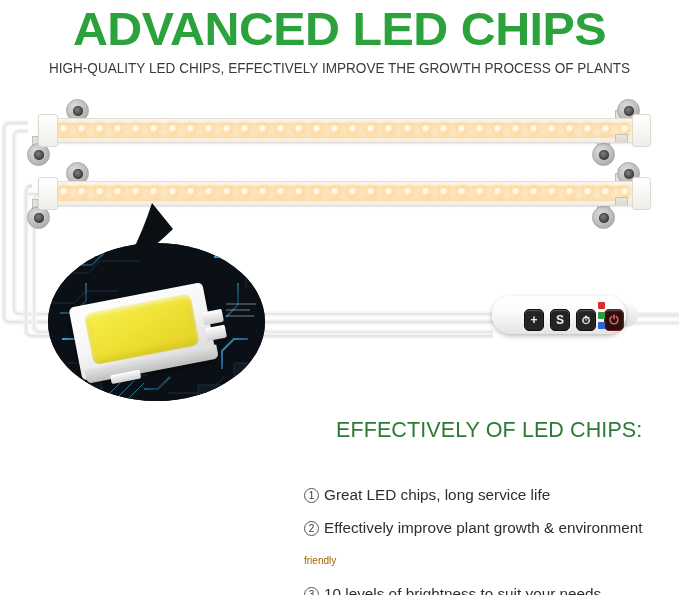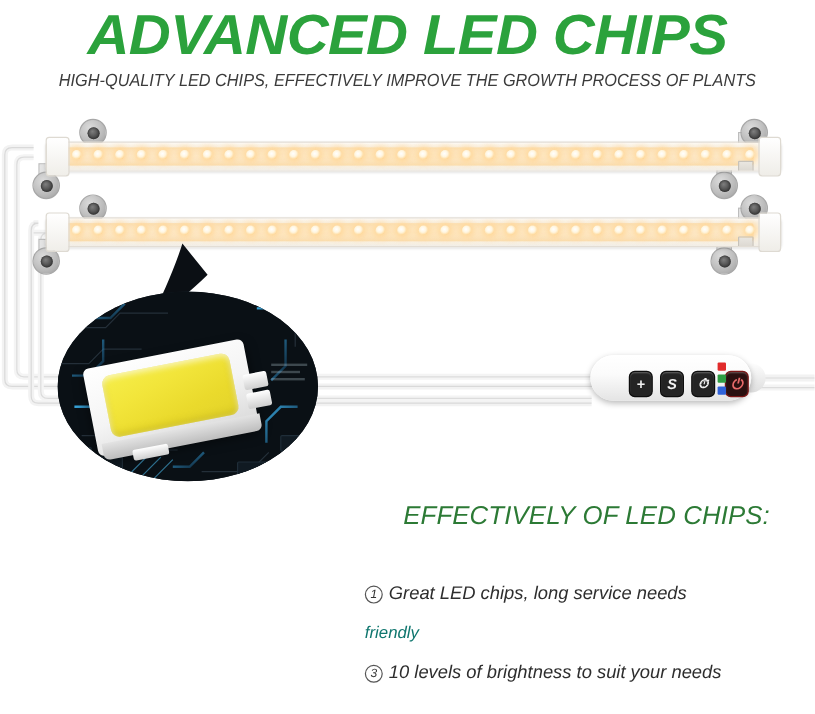--- a/index.html
+++ b/index.html
@@ -2,21 +2,21 @@
 <html><head>
 <meta charset="utf-8">
 <style>
   * { box-sizing: border-box; margin: 0; padding: 0; }
   html, body {
     width: 679px; height: 595px;
     background: #ffffff;
     font-family: "Liberation Sans", sans-serif;
     overflow: hidden;
   }
-  #stage { position: relative; width: 679px; height: 442px; background: #fff; font-style: italic; }
+  #stage { position: relative; width: 679px; height: 442px; background: #fff; }
 
   
   .headline {
     position: absolute; left: 0; top: 2px; width: 679px;
     text-align: center;
     font-size: 47px; line-height: 54px;
     font-weight: 700;
     letter-spacing: -0.5px;
     color: #2ba23c;
     transform: scaleX(1.03);
@@ -169,21 +169,21 @@
   .adv-item {
     font-size: 15.3px; line-height: 33px; color: #2e2e2e;
     white-space: nowrap;
   }
   .num {
     display: inline-block; width: 15px; height: 15px; line-height: 13px;
     border: 1px solid #555; border-radius: 50%;
     font-size: 10px; text-align: center; color: #333;
     vertical-align: 1px; margin-right: 5px;
   }
-  .adv-wrap { font-size: 14px; line-height: 33px; color: #0f766e; }
+  .adv-wrap { font-size: 10px; line-height: 33px; color: #a16207; }
 </style>
 </head>
 <body>
 
 <div id="stage">
 
   <div class="headline">ADVANCED LED CHIPS</div>
   <div class="subhead">HIGH-QUALITY LED CHIPS, EFFECTIVELY IMPROVE THE GROWTH PROCESS OF PLANTS</div>
 
   <svg class="cable-svg" viewBox="0 0 679 595">
@@ -376,21 +376,24 @@
       <div class="btn" style="left:112px; border-color:#7a1616; background-color:#2a1010; color:#e86a6a;">⏻</div>
       <div class="led-dot" style="left:106px; top:6px; background:#e12b2b;"></div>
       <div class="led-dot" style="left:106px; top:16px; background:#2f9e44;"></div>
       <div class="led-dot" style="left:106px; top:26px; background:#2f62d8;"></div>
     </div>
   </div>
 
   <div class="adv-title">EFFECTIVELY OF LED CHIPS:</div>
   <div class="adv-list">
     <div class="adv-item">
-      <span class="num">1</span><span>Great LED chips, long service needs</span>
+      <span class="num">1</span><span>Great LED chips, long service life</span>
+    </div>
+    <div class="adv-item">
+      <span class="num">2</span><span>Effectively improve plant growth &amp; environment</span>
     </div>
     <div class="adv-wrap">friendly</div>
     <div class="adv-item">
       <span class="num">3</span><span>10 levels of brightness to suit your needs</span>
     </div>
   </div>
 
 </div>
 
 </body></html>

